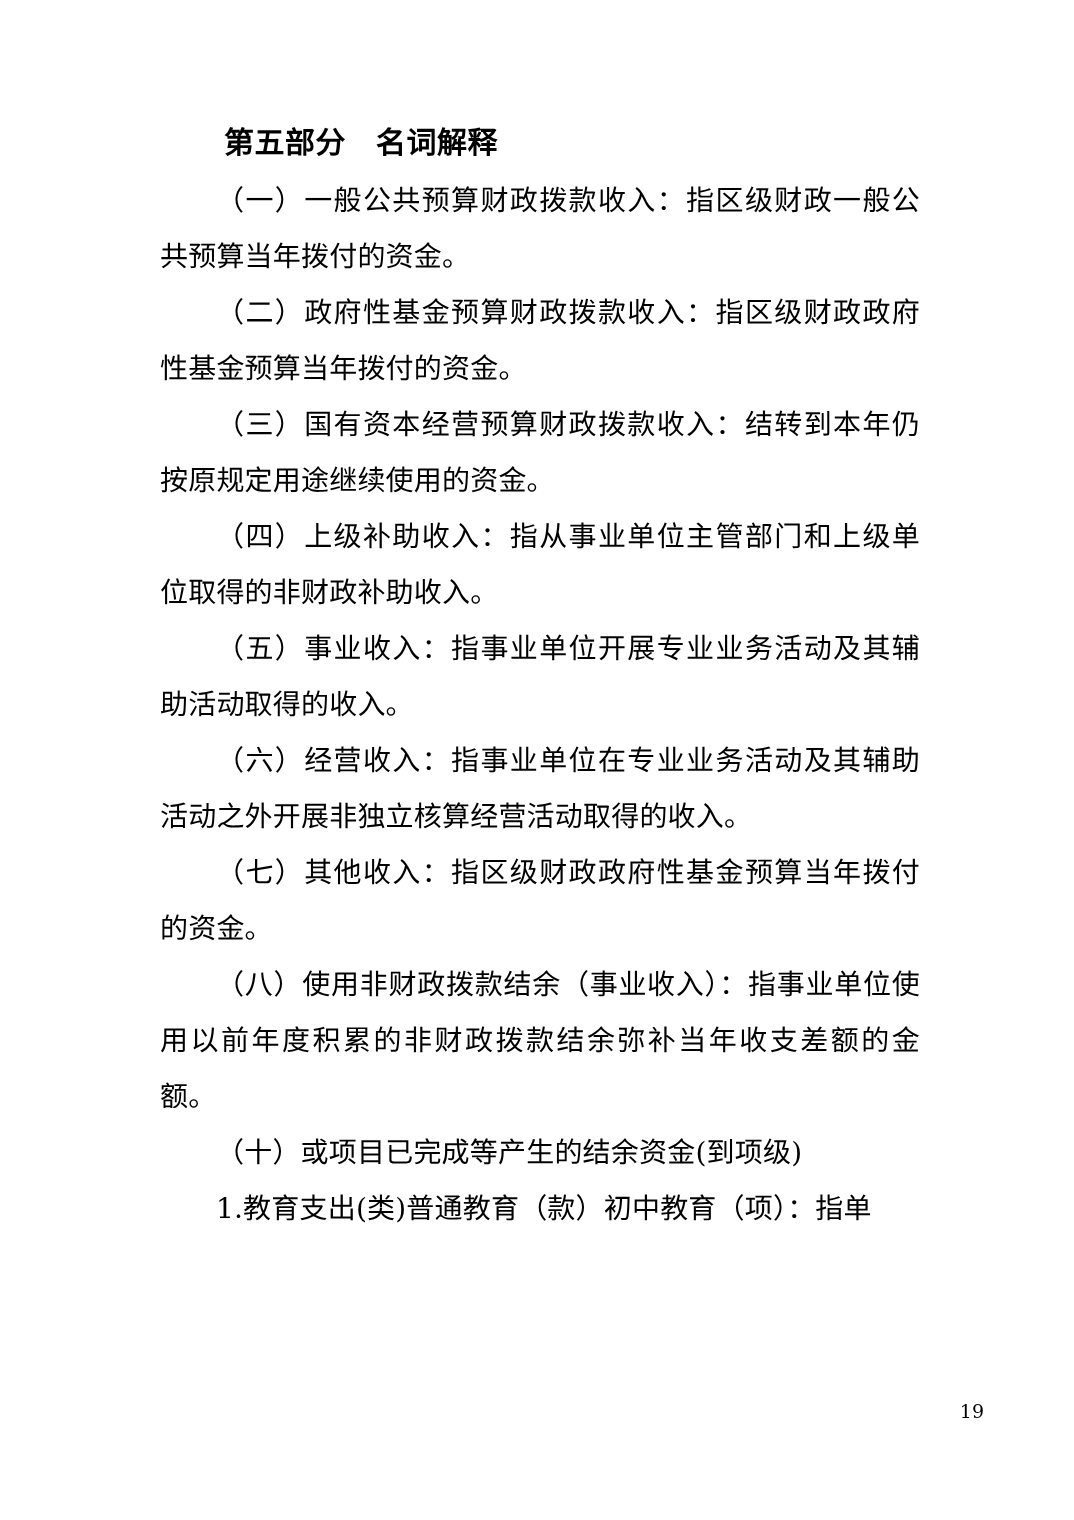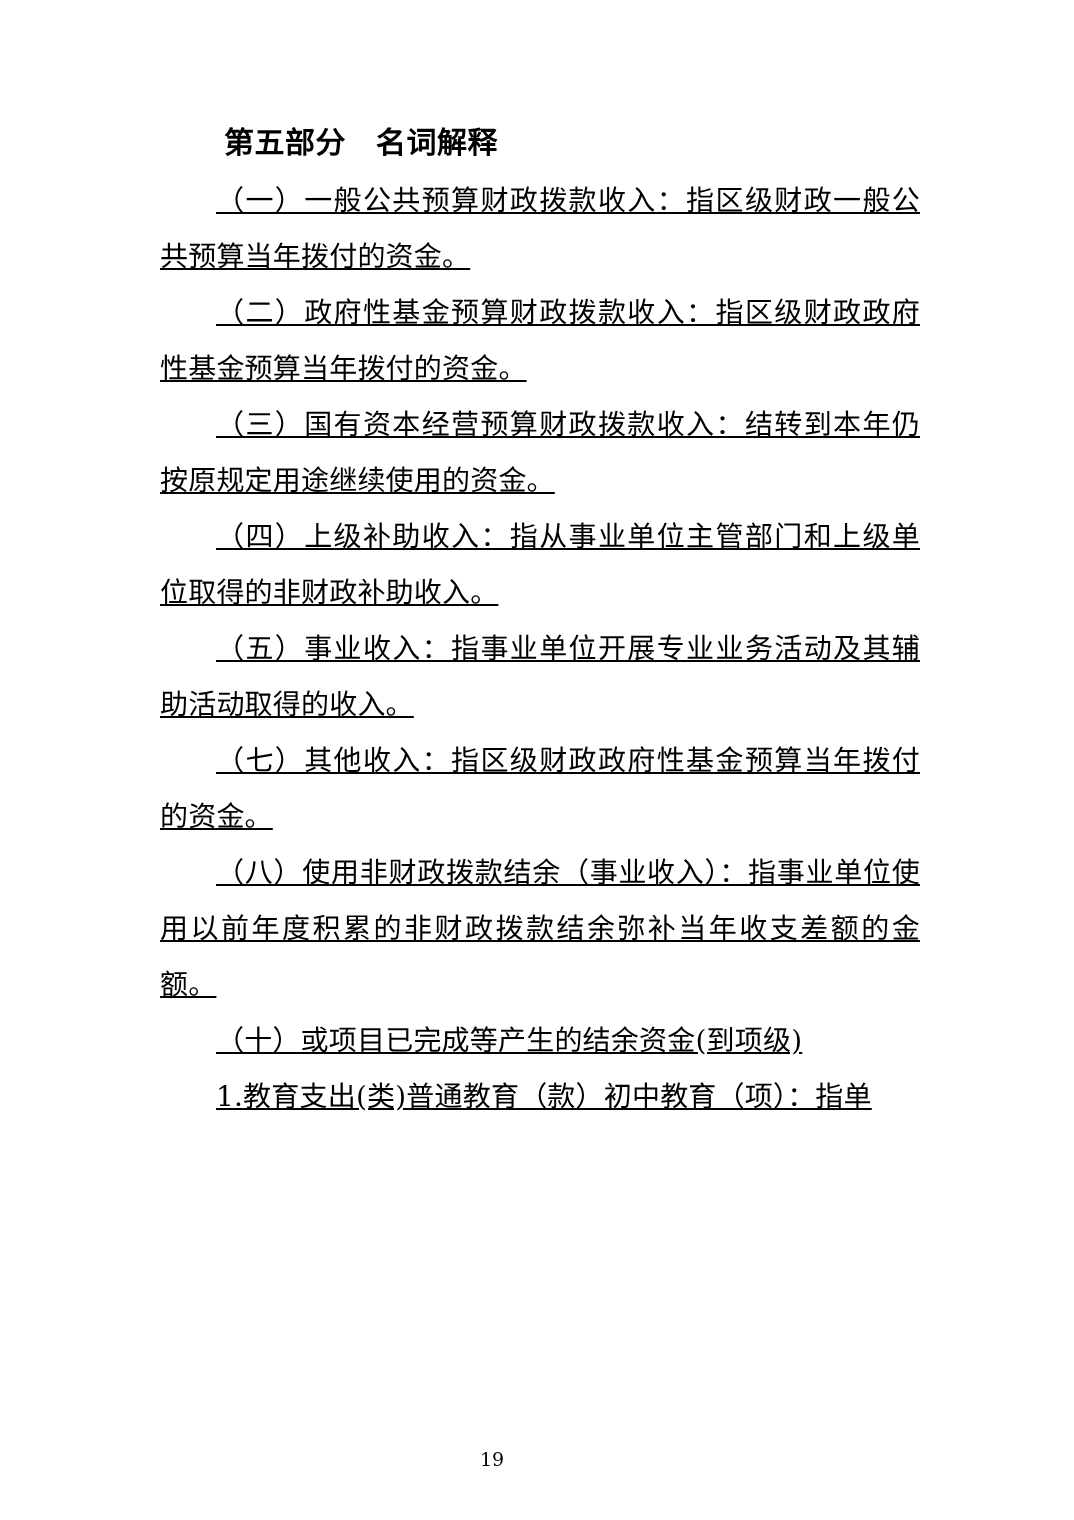--- a/index.html
+++ b/index.html
@@ -45,46 +45,46 @@
   }
   p.para {
     font-size: 28px;
     line-height: 56px;
     margin: 0;
     text-indent: 56px;
     letter-spacing: 0.2px;
     text-align: justify;
     text-justify: inter-ideograph;
     font-family: "DejaVu Serif", "Liberation Serif", serif;
-    text-decoration: underline;
   }
   .page-number {
     position: absolute;
     left: 0;
-    top: 1448px;
+    top: 1400px;
     width: 984px;
-    text-align: center;
+    text-align: right;
     font-size: 19px;
     font-family: "DejaVu Serif", "Liberation Serif", serif;
     color: #000;
   }
 </style>
 </head>
 <body>
 
 <div class="page">
   <div class="content">
 
     <h1 class="doc-heading"><span>第五部分</span><span class="gap"></span><span>名词解释</span></h1>
 
     <p class="para">（一）一般公共预算财政拨款收入：指区级财政一般公共预算当年拨付的资金。</p>
     <p class="para">（二）政府性基金预算财政拨款收入：指区级财政政府性基金预算当年拨付的资金。</p>
     <p class="para">（三）国有资本经营预算财政拨款收入：结转到本年仍按原规定用途继续使用的资金。</p>
     <p class="para">（四）上级补助收入：指从事业单位主管部门和上级单位取得的非财政补助收入。</p>
     <p class="para">（五）事业收入：指事业单位开展专业业务活动及其辅助活动取得的收入。</p>
+    <p class="para">（六）经营收入：指事业单位在专业业务活动及其辅助活动之外开展非独立核算经营活动取得的收入。</p>
     <p class="para">（七）其他收入：指区级财政政府性基金预算当年拨付的资金。</p>
     <p class="para">（八）使用非财政拨款结余（事业收入）：指事业单位使用以前年度积累的非财政拨款结余弥补当年收支差额的金额。</p>
     <p class="para">（十）或项目已完成等产生的结余资金(到项级)</p>
     <p class="para">1.教育支出(类)普通教育（款）初中教育（项）：指单</p>
 
   </div>
 
   <div class="page-number">19</div>
 </div>
 

